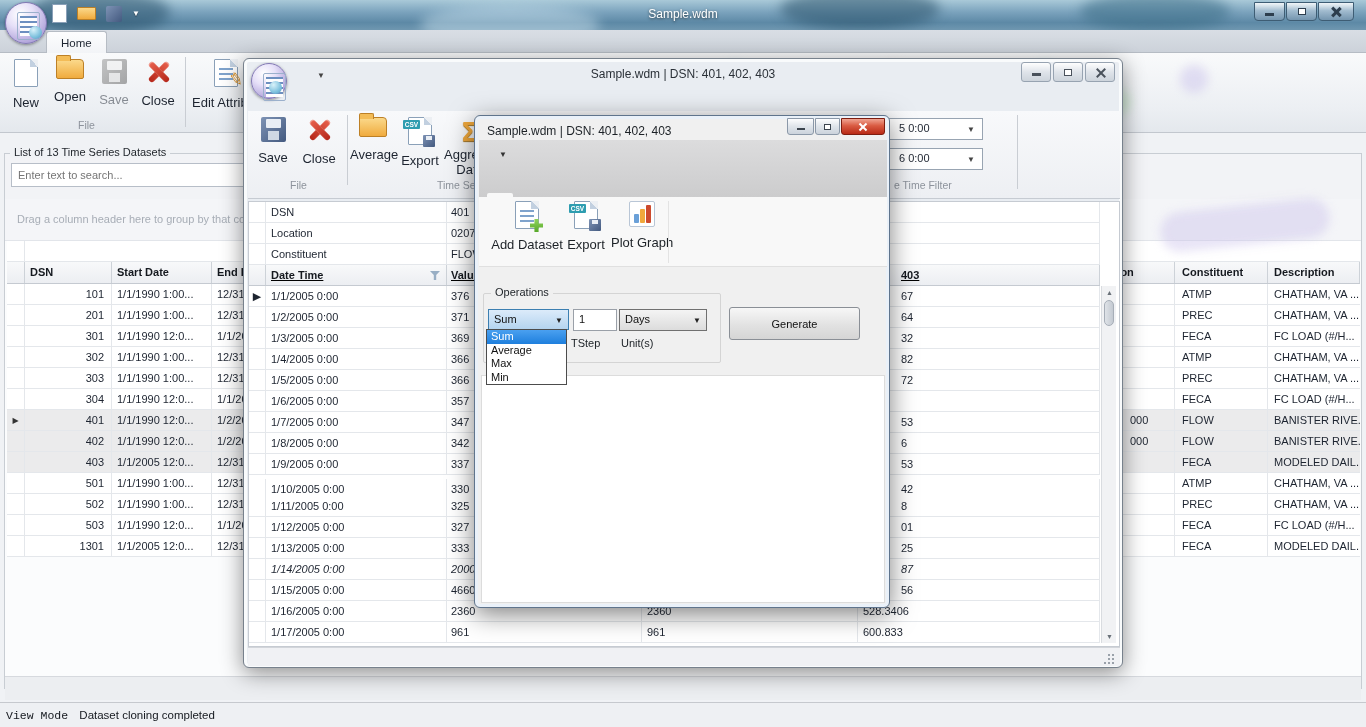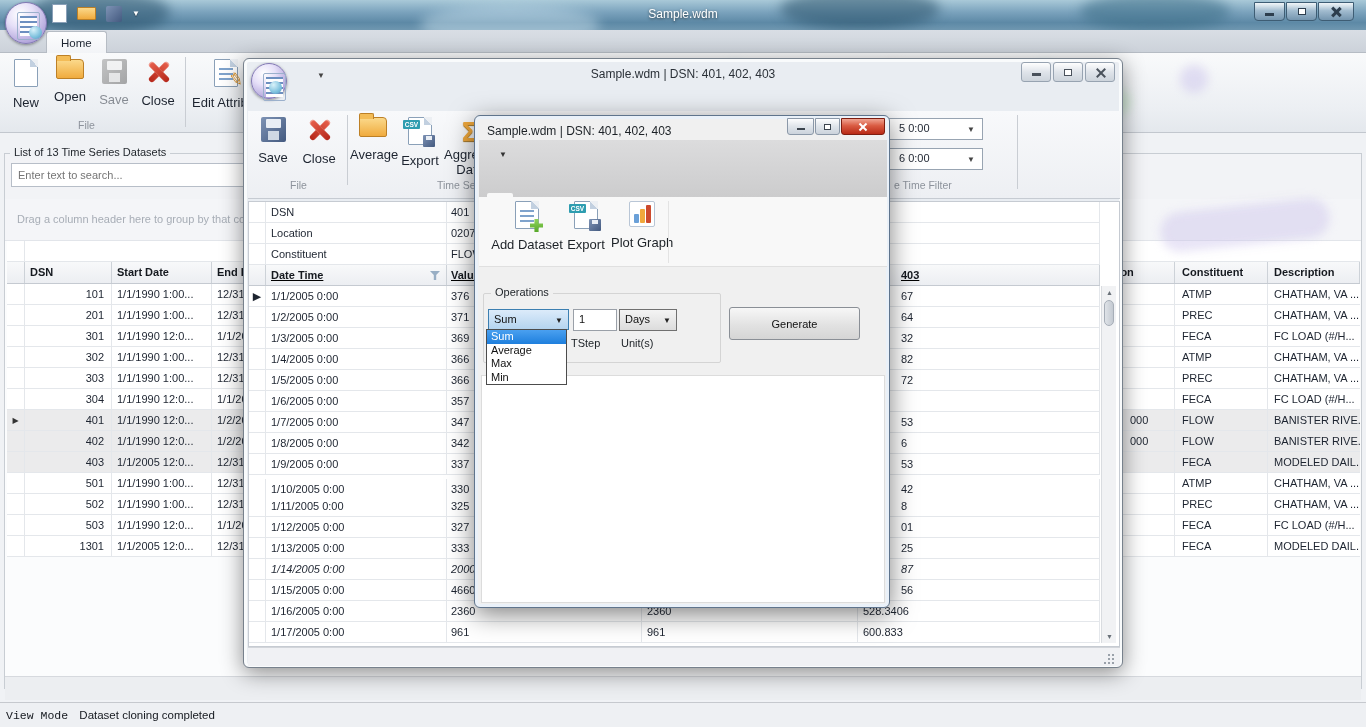--- a/index.html
+++ b/index.html
@@ -656,21 +656,21 @@
     </div>
 
     <div class="opsbox"></div>
     <span class="opslbl">Operations</span>
 
     <div class="combo focus" style="left:13px;top:193px;width:81px;">
       <span class="val">Sum</span>
       <span class="car">▼</span>
     </div>
     <div class="tstep" style="left:98px;top:193px;width:44px;">1</div>
-    <div class="combo" style="left:144px;top:193px;width:58px;height:22px;">
+    <div class="combo" style="left:144px;top:193px;width:88px;height:22px;">
       <span class="val">Days</span>
       <span class="car">▼</span>
     </div>
     <span class="smalllbl" style="left:96px;top:221px;text-align:right;">TStep</span>
     <span class="smalllbl" style="left:146px;top:221px;">Unit(s)</span>
     <div class="genbtn">Generate</div>
 
     <div class="dlowbox"></div>
   </div>
 

